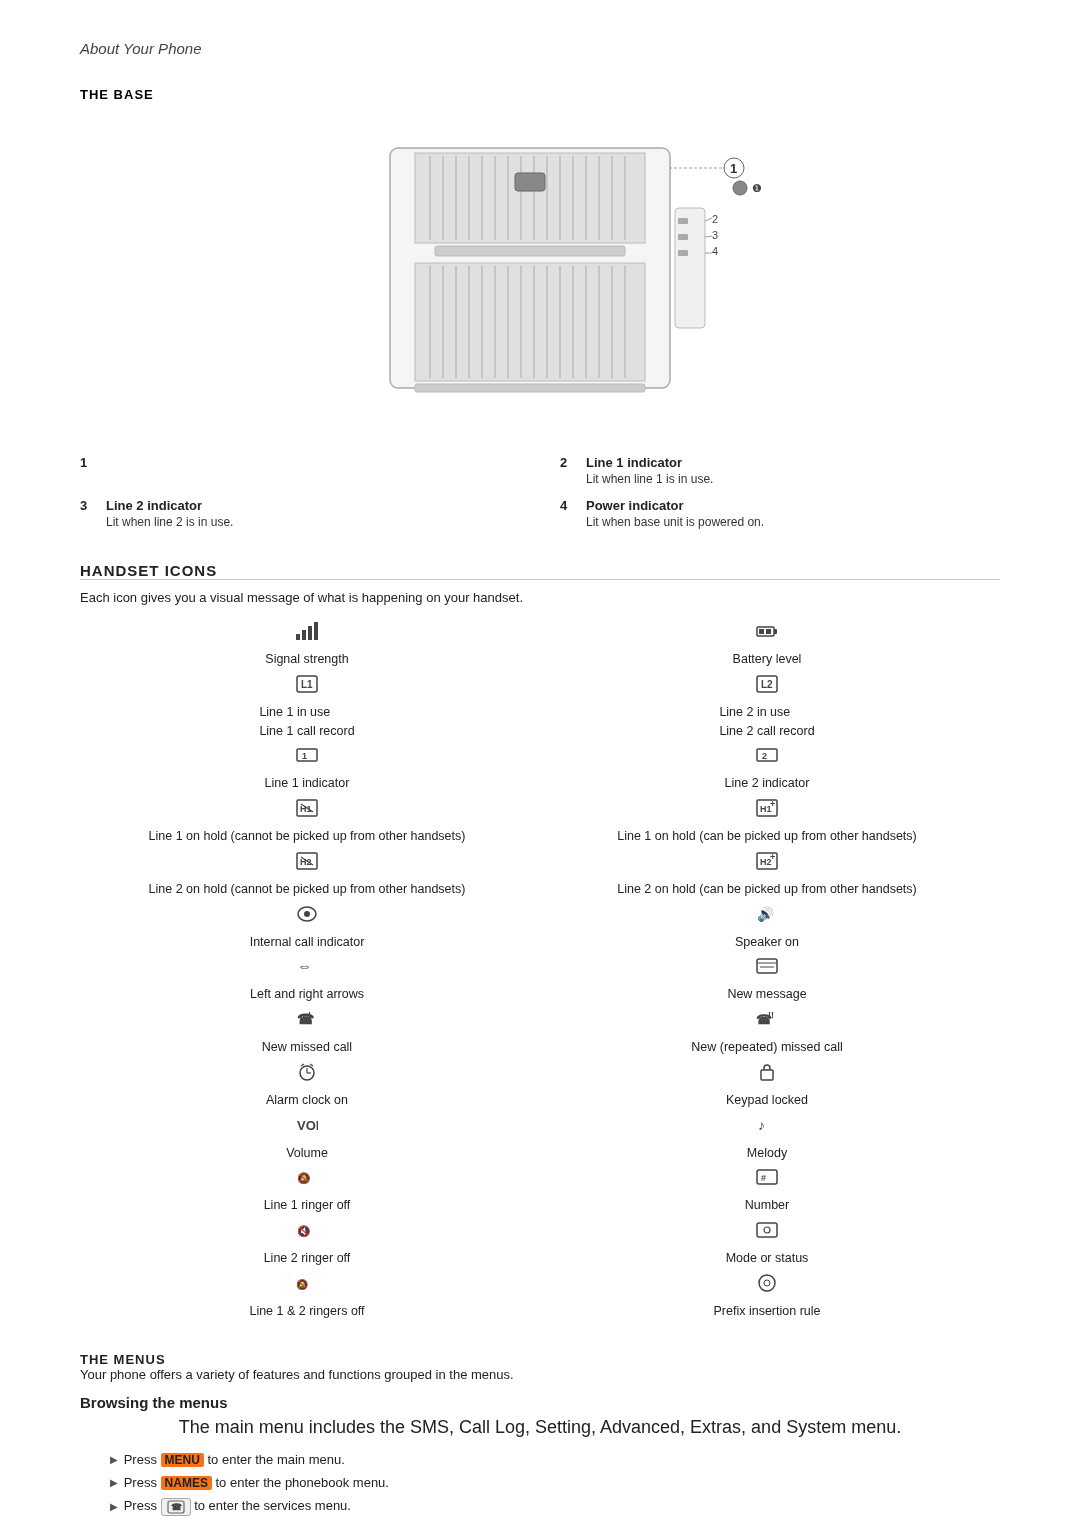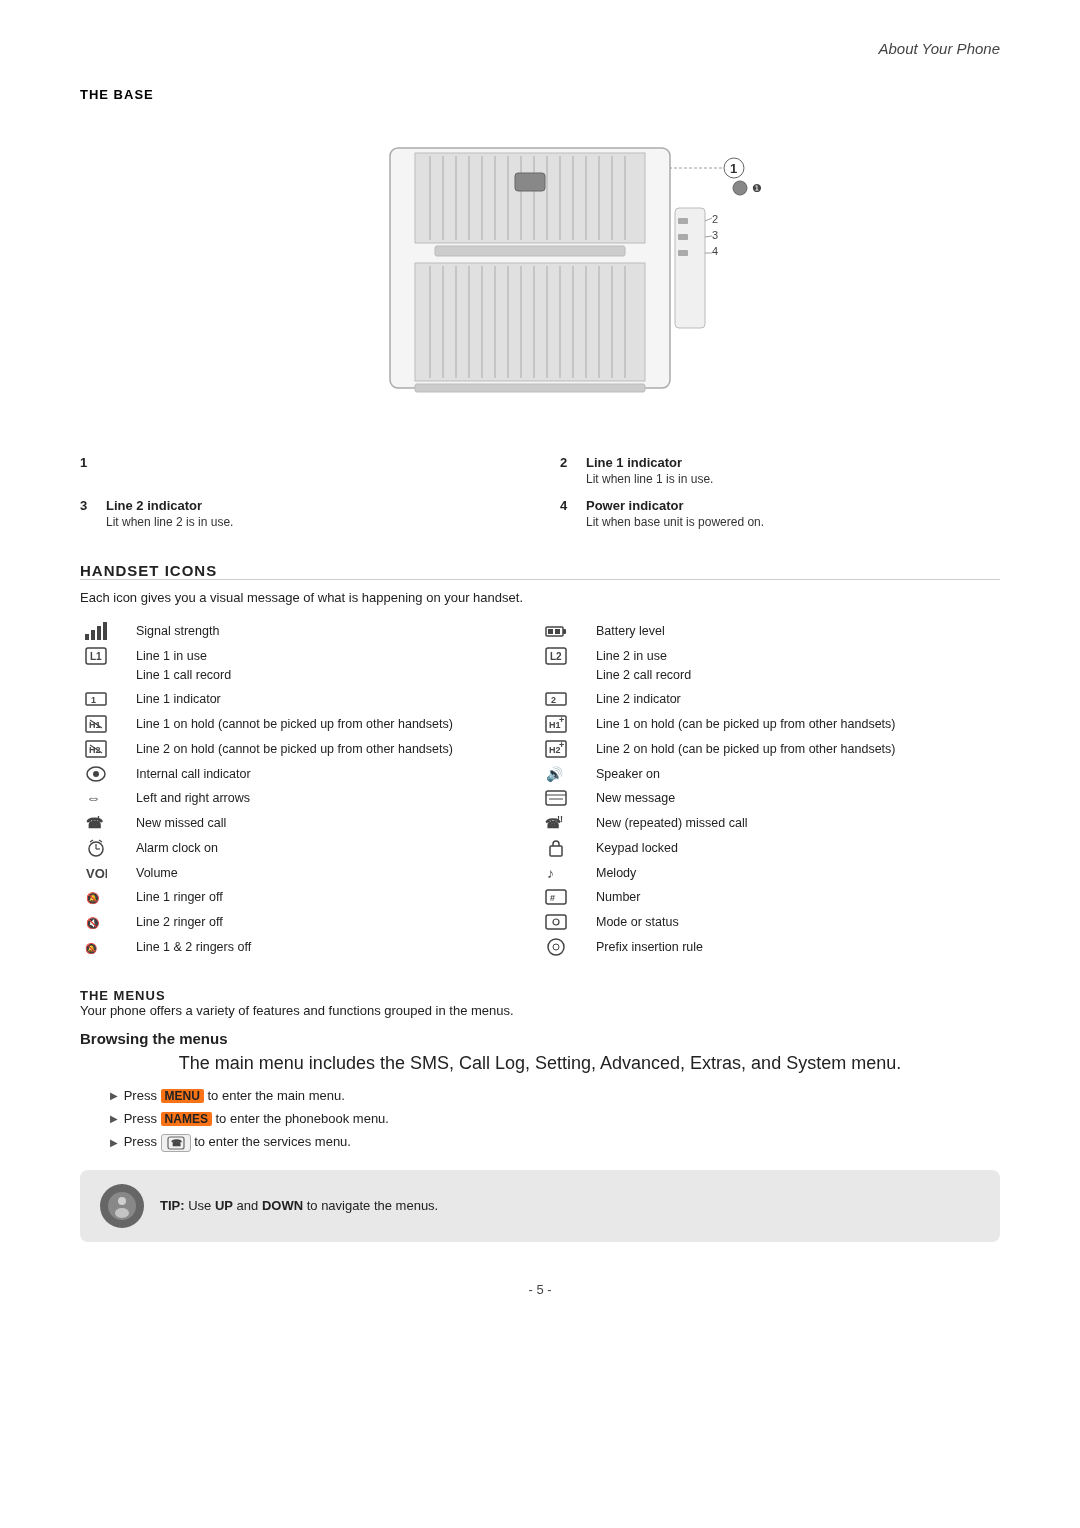--- a/index.html
+++ b/index.html
@@ -6,21 +6,21 @@
     body {
       background: #fff;
       font-family: Arial, Helvetica, sans-serif;
       font-size: 13px;
       color: #222;
       width: 1080px;
       min-height: 1528px;
       padding: 40px 80px 60px 80px;
     }
     .page-header {
-      text-align: right;
+      text-align: left;
       font-size: 15px;
       color: #444;
       margin-bottom: 30px;
       font-style: italic;
     }
     .section-title {
       font-size: 13px;
       font-weight: bold;
       letter-spacing: 1px;
       text-transform: uppercase;
@@ -72,23 +72,24 @@
       margin-bottom: 14px;
     }
     .icons-table {
       display: grid;
       grid-template-columns: 1fr 1fr;
       gap: 0;
       margin-bottom: 28px;
     }
     .icon-row {
       display: flex;
-      align-items: flex-start;
+      align-items: center;
       padding: 3px 6px 3px 0;
-      gap: 24px;
+      gap: 10px;
+      flex-direction: column;
     }
     .icon-cell {
       min-width: 32px;
       display: flex;
       align-items: center;
       justify-content: center;
       font-size: 14px;
       font-weight: bold;
       color: #6d28d9;
     }

